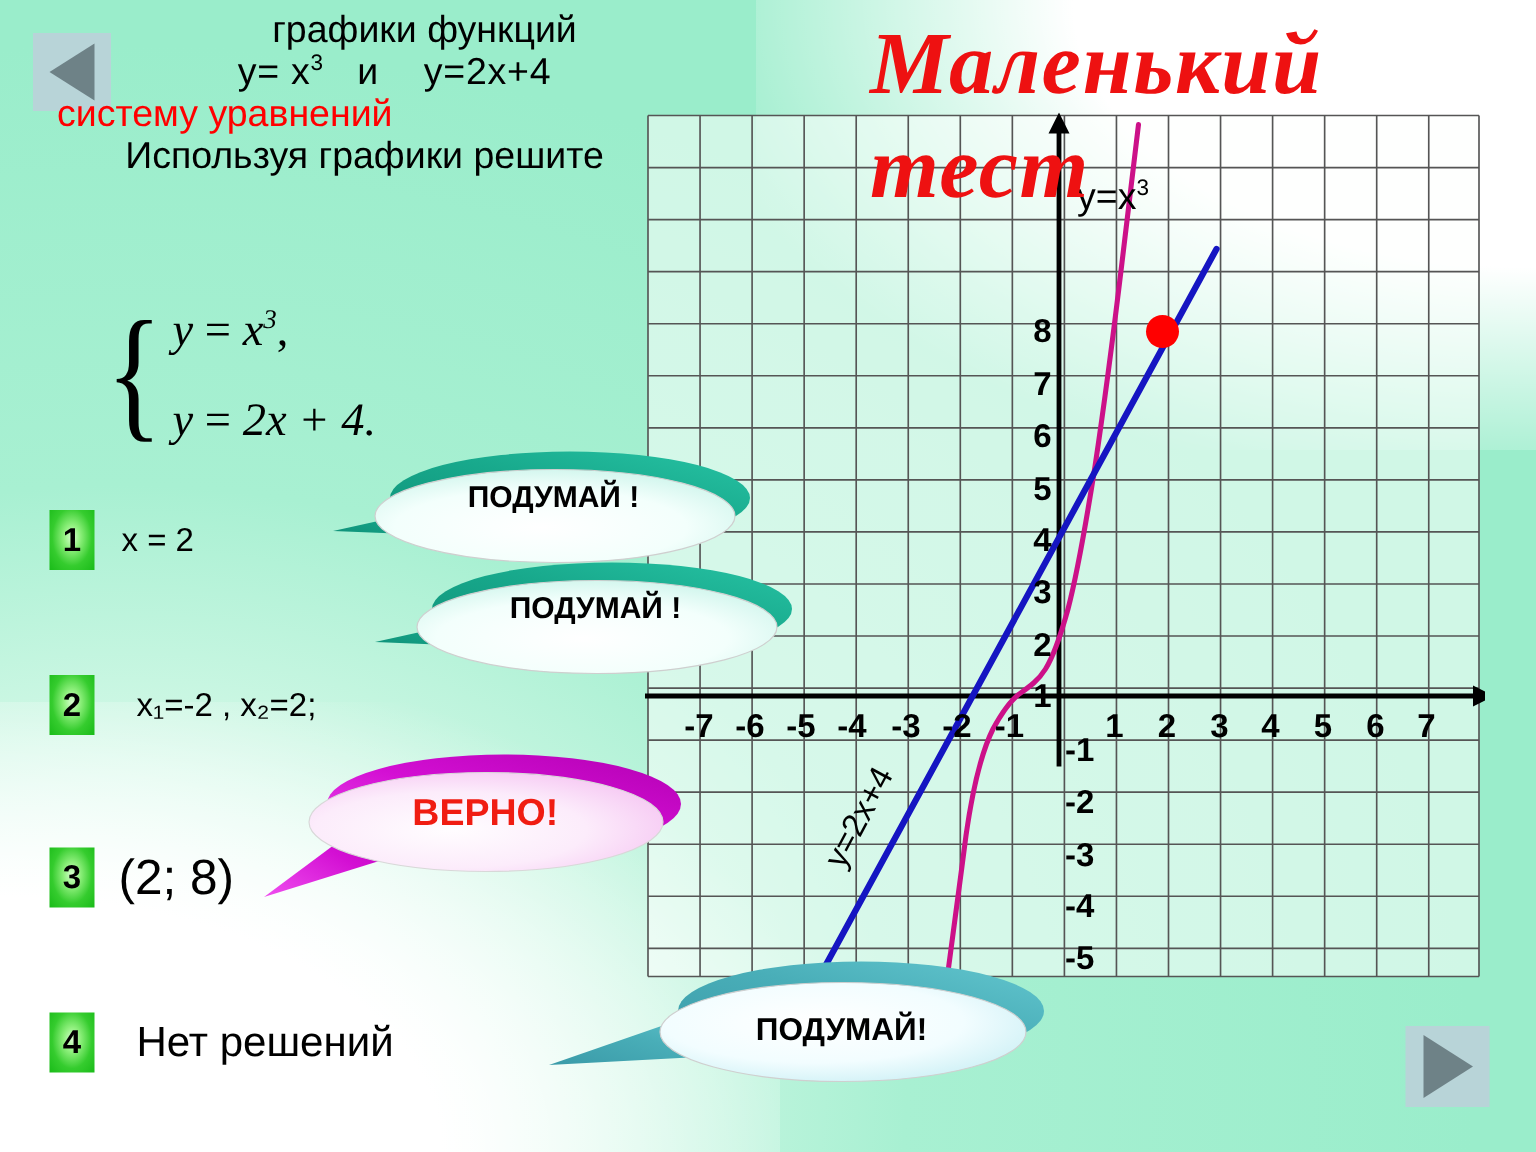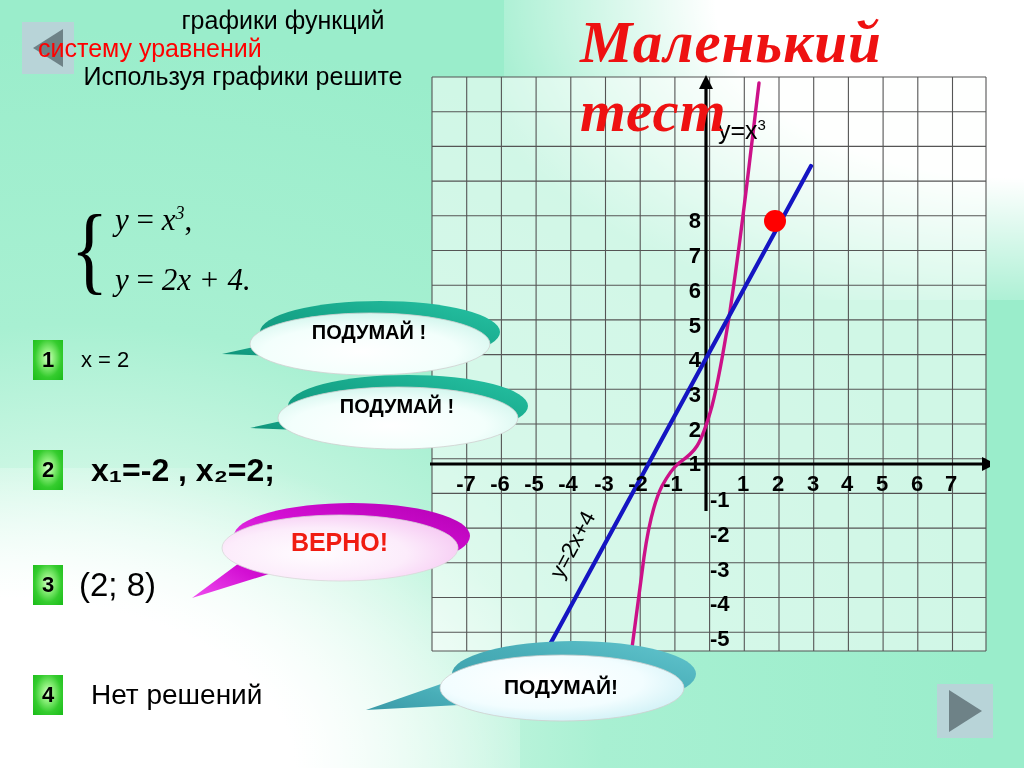--- a/index.html
+++ b/index.html
@@ -95,21 +95,21 @@
   .answer-text {
     margin-left: 18px;
     font-size: 22px;
     color: #000;
     white-space: nowrap;
   }
   #ans1 { left: 33px; top: 340px; }
   #ans2 { left: 33px; top: 450px; }
   #ans3 { left: 33px; top: 565px; }
   #ans4 { left: 33px; top: 675px; }
-  #ans2 .answer-text { margin-left: 28px; font-size: 32px; font-weight: bold; }
+  #ans2 .answer-text { margin-left: 28px; font-size: 22px; }
   #ans3 .answer-text { margin-left: 16px; font-size: 33px; }
   #ans4 .answer-text { margin-left: 28px; font-size: 28px; }
 
   
   #graph { position: absolute; left: 430px; top: 75px; }
 
   
   .bubble { position: absolute; }
   .bubble-label {
     position: absolute;
@@ -118,21 +118,21 @@
     font-weight: bold;
     color: #000;
     font-size: 20px;
     line-height: 1.0;
     pointer-events: none;
   }
   #bub1 { left: 222px; top: 296px; width: 300px; height: 98px; }
   #bub1 .bubble-label { top: 26px; left: 22px; width: 250px; }
   #bub2 { left: 250px; top: 370px; width: 300px; height: 98px; }
   #bub2 .bubble-label { top: 26px; left: 22px; width: 250px; }
-  #bub3 { left: 192px; top: 494px; width: 300px; height: 105px; }
+  #bub3 { left: 176px; top: 494px; width: 300px; height: 105px; }
   #bub3 .bubble-label { top: 36px; left: 30px; width: 235px; color: #f01c12; font-size: 25px; }
   #bub4 { left: 366px; top: 634px; width: 340px; height: 110px; }
   #bub4 .bubble-label { top: 42px; left: 90px; width: 210px; font-size: 21px; }
 
   
   #title {
     position: absolute; left: 580px; top: 8px; width: 440px;
     text-align: left;
     font-family: "Liberation Serif", serif;
     font-style: italic;
@@ -269,20 +269,25 @@
     <div class="tri-left"></div>
   </div>
   <div class="nav-btn" id="nav-fwd">
     <div class="tri-right"></div>
   </div>
 
   <div id="title">Маленький тест</div>
 
   <div id="header-block">
     <div id="hdr-l2">графики функций</div>
+    <div id="hdr-l3">
+      <span>y= x</span><span class="sup3">3</span>
+      &nbsp;&nbsp;<span>и</span>&nbsp;&nbsp;&nbsp;
+      <span>y=2x+4</span>
+    </div>
     <div id="hdr-l5">систему уравнений</div>
     <div id="hdr-l4">Используя графики решите</div>
   </div>
 
   <div id="eq-system">
     <div id="eq-brace">{</div>
     <div id="eq-lines">
       <div class="eq-line">
         <span>y</span>
         <span class="rom">=</span>

